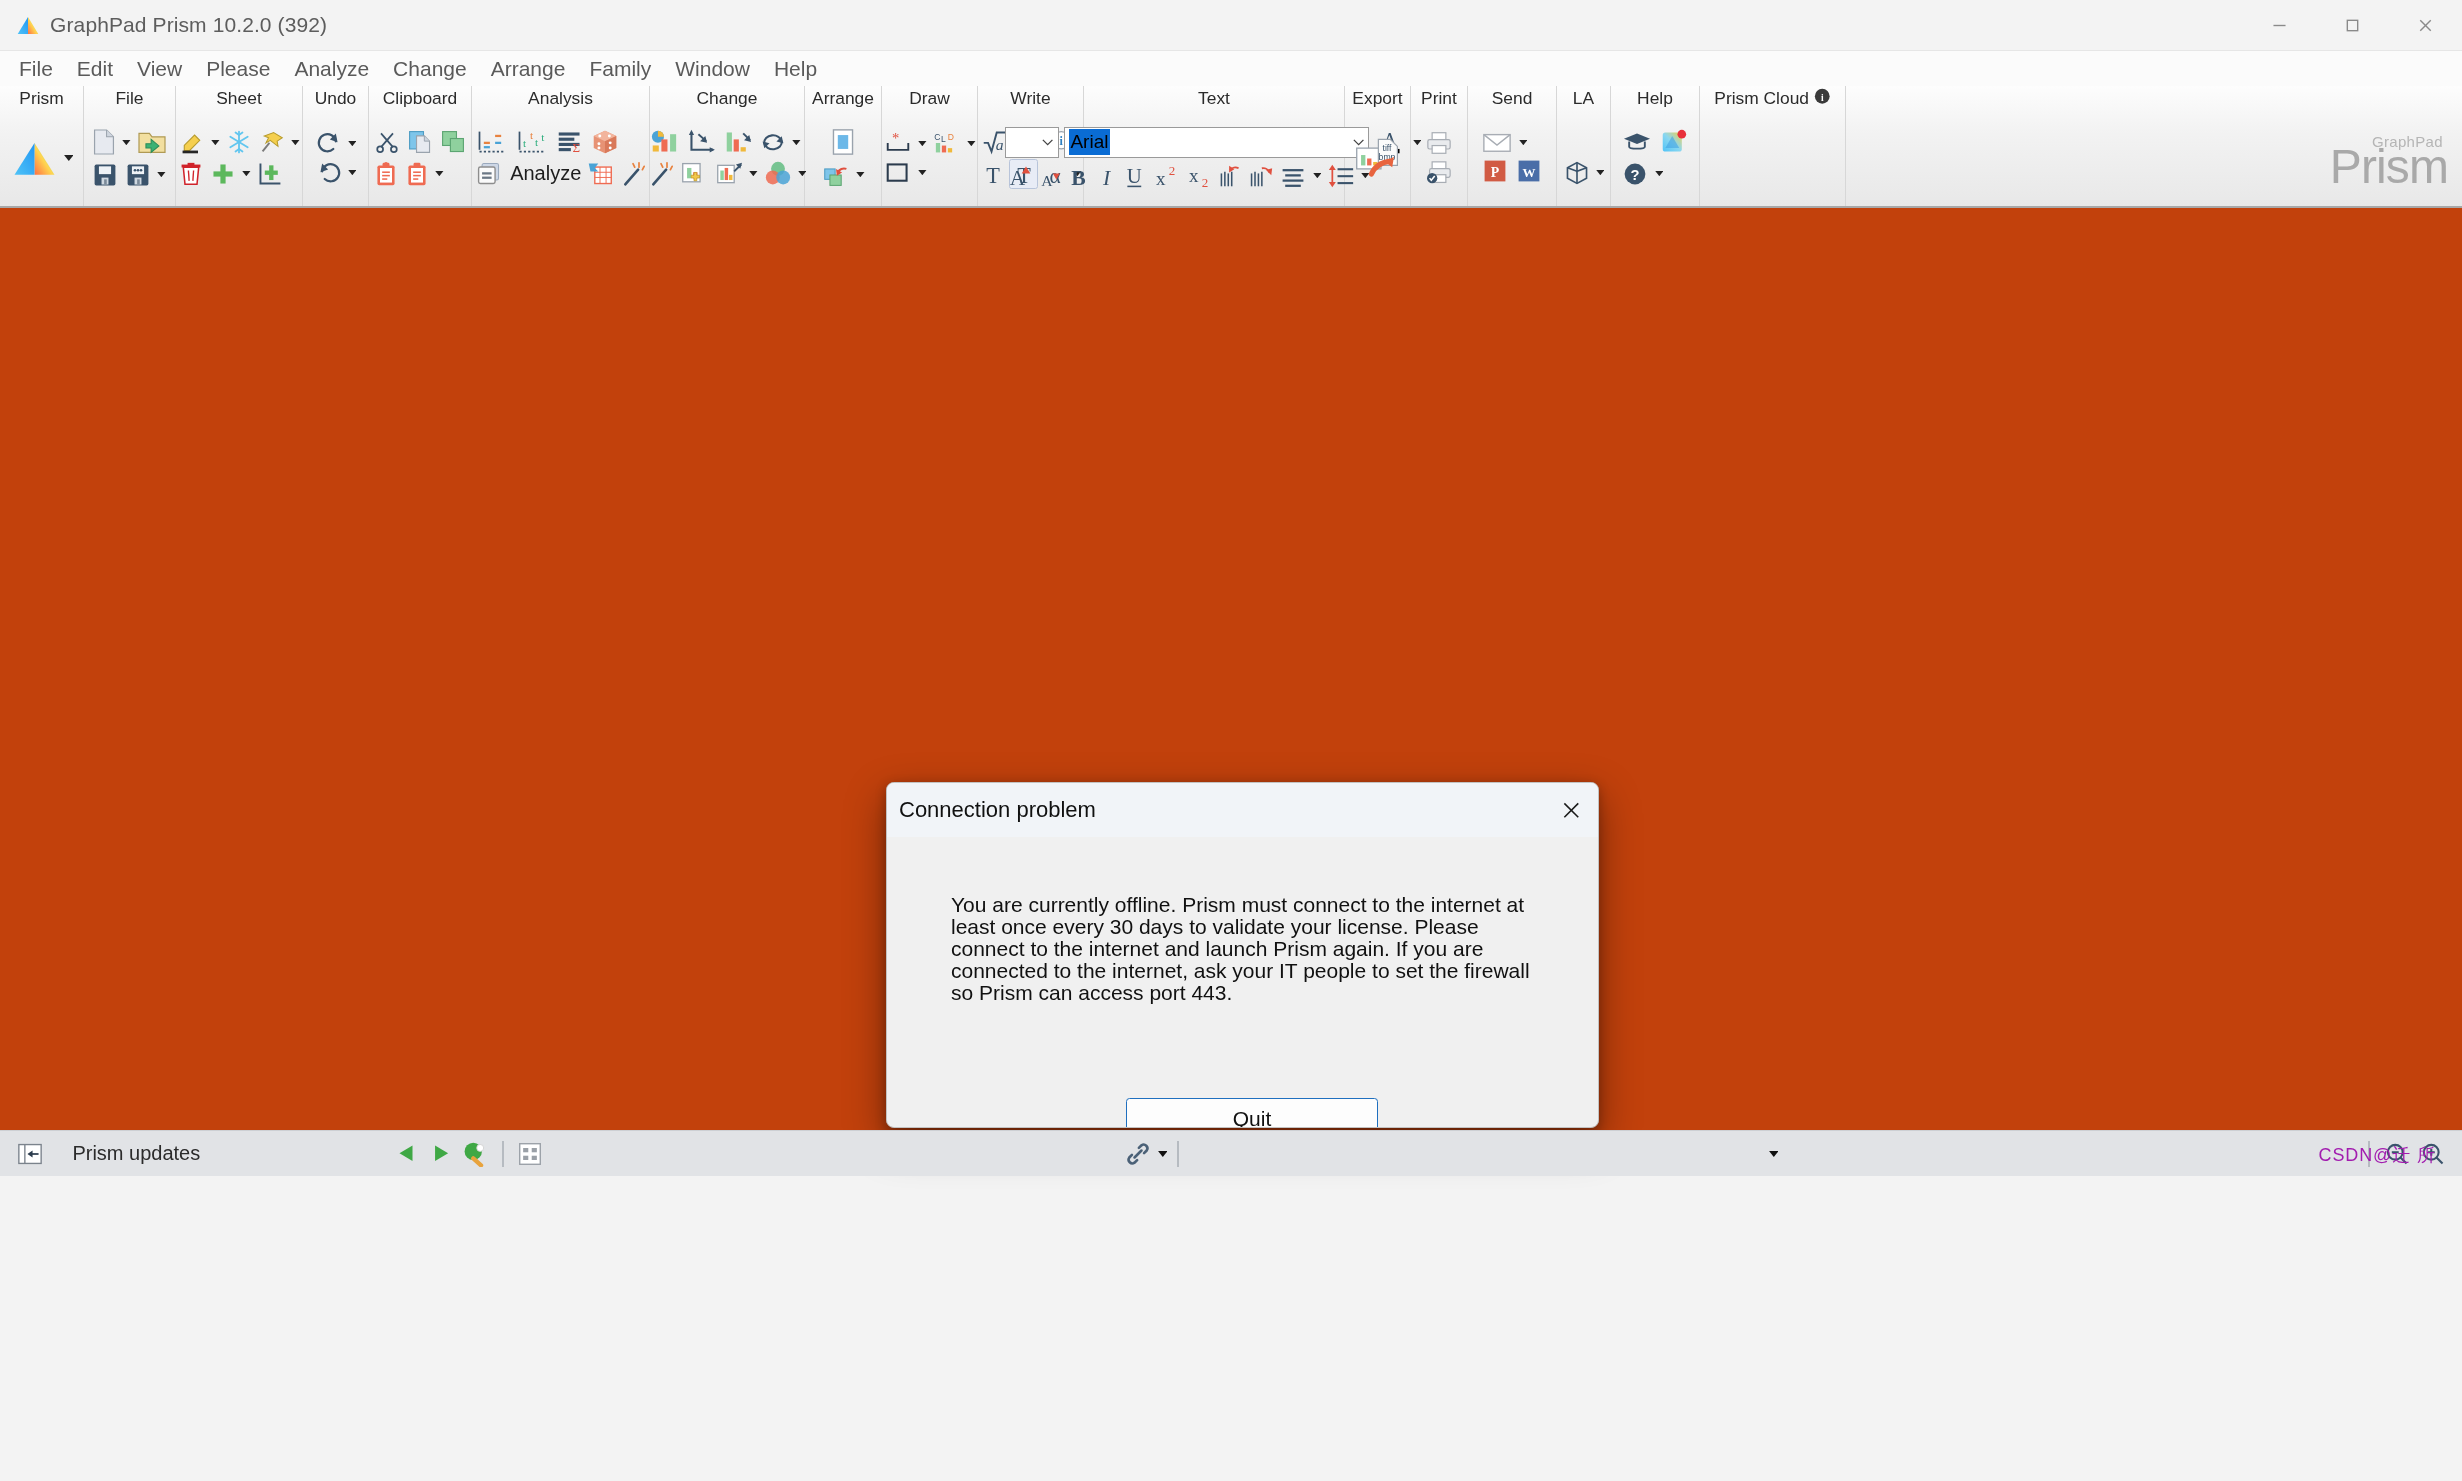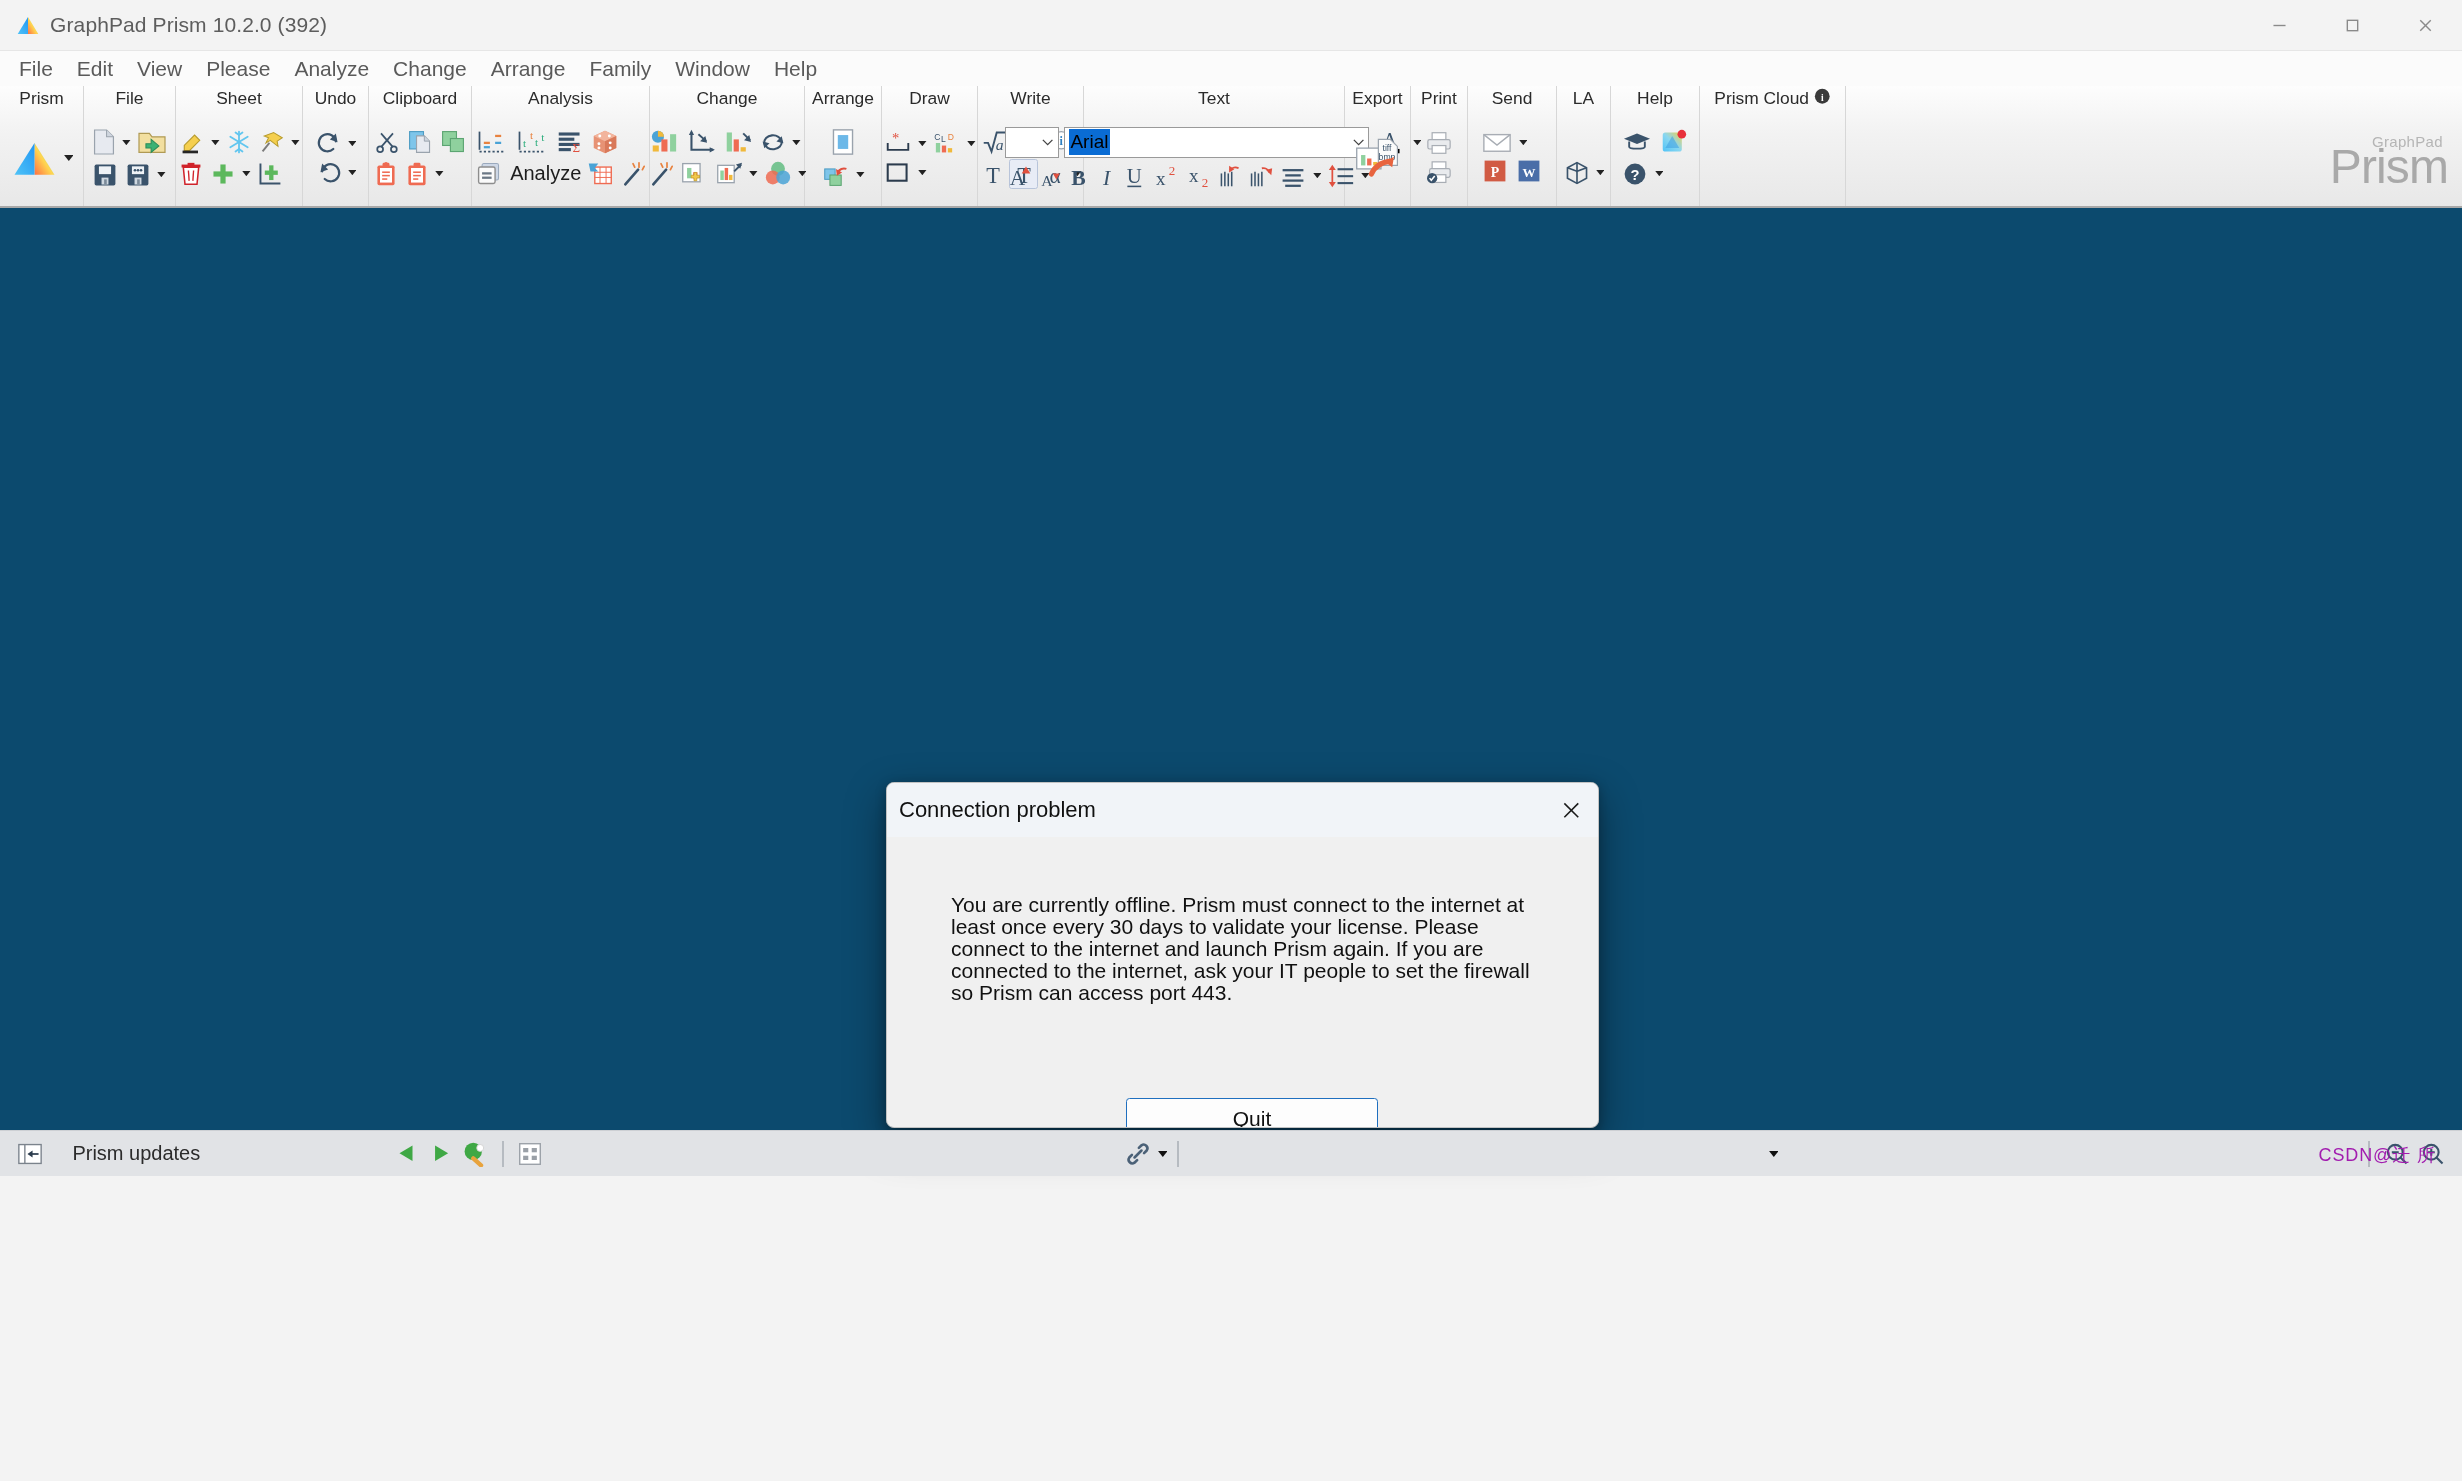--- a/index.html
+++ b/index.html
@@ -79,21 +79,21 @@
   }
   .fname-grow { flex: 1; }
 
   
   .wordmark { display:flex; flex-direction:column; align-items:flex-end; justify-content:center;
               padding: 0 14px 0 17.4px; }
   .wm-sub { font-size: 15px; color: #b5b5b5; letter-spacing: 0.3px; margin-bottom: -8.7px; margin-right: 5.2px; margin-top: 32px;}
   .wm-main { font-size: 48px; color: #a9a9a9; line-height: 49px; letter-spacing: -0.9px; }
 
   
-  .canvas { flex: 1; background: #0c4a6e; position: relative; }
+  .canvas { flex: 1; background: #c2410c; position: relative; }
 
   
   .modal {
     position: absolute; left: 886px; top: 574px; width: 713px; height: 346px;
     background: #f0f0f0; border: 0.9px solid #c2c2c2; border-radius: 7.8px;
     box-shadow: 0 15.7px 40px rgba(0,0,0,.42), 0 3.5px 10.4px rgba(0,0,0,.25);
     display: flex; flex-direction: column; overflow: hidden;
   }
   .modal-head {
     height: 54px; background: #f1f4f8; display: flex; align-items: center;

